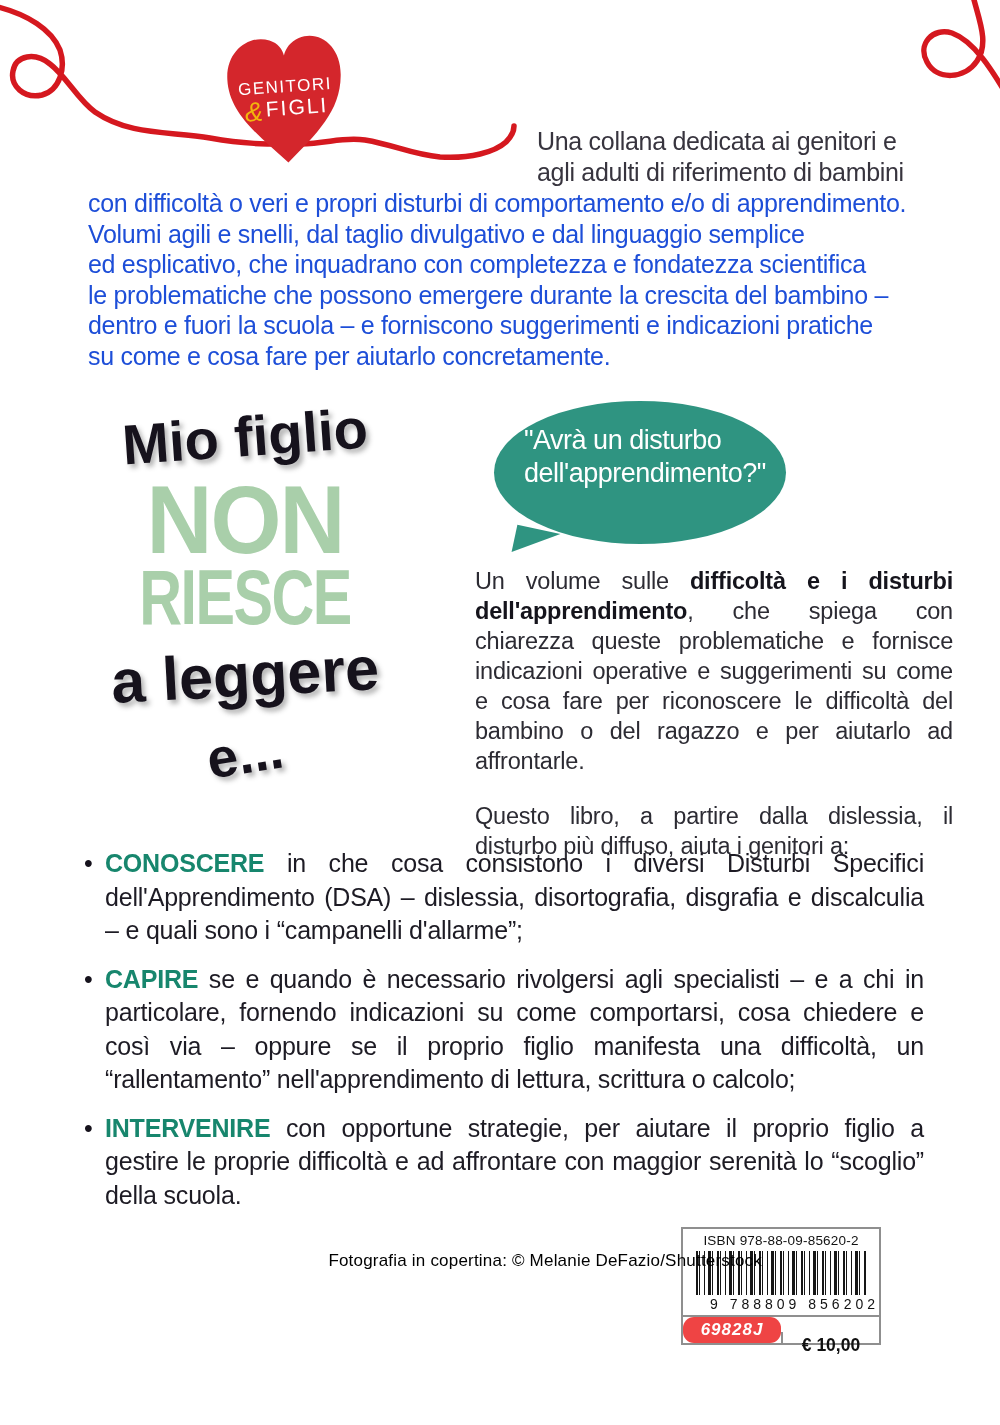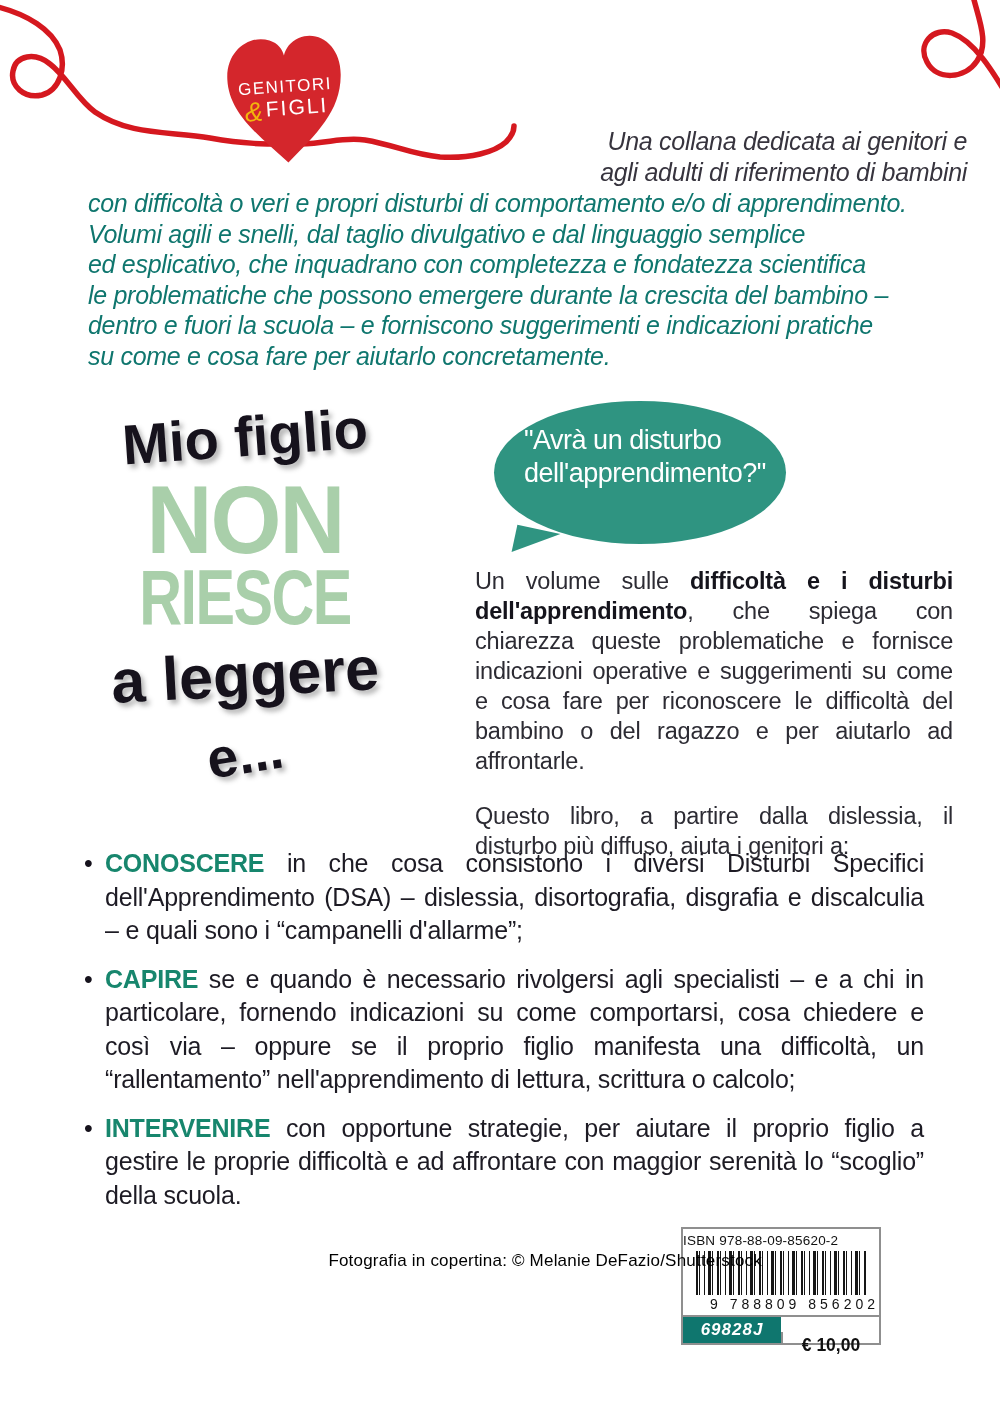--- a/index.html
+++ b/index.html
@@ -16,26 +16,26 @@
     position:absolute;left:228px;top:78px;width:116px;text-align:center;
     color:#ffffff;transform:rotate(-4deg);line-height:1.05;
   }
   .logo-l1{font-size:17px;letter-spacing:1.5px;}
   .logo-l2{font-size:21px;letter-spacing:2px;}
   .amp{color:#f2b60c;font-size:27px;vertical-align:-4px;margin-right:1px;font-style:italic;}
 
   
   .intro-lead{
     position:absolute;left:537px;top:126px;width:430px;
-    font-size:25px;line-height:31px;font-style:italic;color:#37343e;
-    letter-spacing:-0.3px;white-space:pre-line;text-align:right;
+    font-size:25px;line-height:31px;color:#37343e;
+    letter-spacing:-0.3px;white-space:pre-line;
   }
   .intro-rest{
     position:absolute;left:88px;top:188px;width:890px;
-    font-size:25px;line-height:30.5px;font-style:italic;color:#0f766e;
+    font-size:25px;line-height:30.5px;color:#1d4ed8;
     letter-spacing:-0.3px;white-space:pre-line;
   }
 
   
   .title{position:absolute;left:52px;top:404px;width:386px;text-align:center;color:#16121c;}
   .t-hand{font-weight:bold;text-shadow:3px 4px 5px rgba(40,40,40,0.35);}
   .t1{font-size:56px;transform:rotate(-4deg);}
   .t2{font-size:97px;line-height:0.88;color:#a9cfaa;letter-spacing:-2px;transform:scaleX(0.94);margin-top:8px;font-weight:bold;}
   .t3{font-size:78px;line-height:0.92;color:#a9cfaa;letter-spacing:-2px;transform:scaleX(0.76);font-weight:bold;}
   .t4{font-size:61px;transform:rotate(-3deg);margin-top:6px;}
@@ -74,33 +74,33 @@
   }
   .bullet{position:relative;padding-left:21px;margin-bottom:15px;}
   .bullet::before{content:"\2022";position:absolute;left:0;top:0;color:#16121c;}
   .kw{font-weight:bold;color:#17866d;}
 
   
   .isbnbox{
     position:absolute;left:681px;top:1227px;width:200px;
     background:#ffffff;border:2px solid #8f8f8f;box-sizing:border-box;
   }
-  .isbn-label{font-size:13.5px;text-align:left;padding-top:4px;color:#111;letter-spacing:0.2px;}
+  .isbn-label{font-size:13.5px;text-align:center;padding-top:4px;color:#111;letter-spacing:0.2px;}
   .bars{
     height:44px;margin:3px 13px 0 13px;
     background:repeating-linear-gradient(90deg,
       #161616 0 2px,#fff 2px 3px,#161616 3px 4px,#fff 4px 8px,
       #161616 8px 9px,#fff 9px 12px,#161616 12px 15px,#fff 15px 16px,
       #161616 16px 17px,#fff 17px 21px);
   }
   .isbn-digits{font-size:14px;text-align:right;letter-spacing:4px;padding:1px 0 3px 0;color:#111;}
   .isbn-bottom{display:flex;border-top:2px solid #8f8f8f;height:26px;}
   .isbn-code{
-    width:50%;background:#0f766e;color:#fff;font-weight:bold;font-style:italic;
-    text-align:center;line-height:26px;font-size:17px;letter-spacing:1px;
+    width:50%;background:#ef4444;color:#fff;font-weight:bold;font-style:italic;
+    text-align:center;line-height:26px;font-size:17px;letter-spacing:1px;border-radius:11px;
   }
   .isbn-price{
     flex:1;border-left:2px solid #8f8f8f;text-align:center;line-height:26px;
     font-weight:bold;font-size:17.5px;color:#111;margin-top:15px;
   }
 
   
   .credit{
     position:absolute;left:162px;top:1251px;width:600px;text-align:right;
     font-size:17px;color:#000000;letter-spacing:0.2px;

